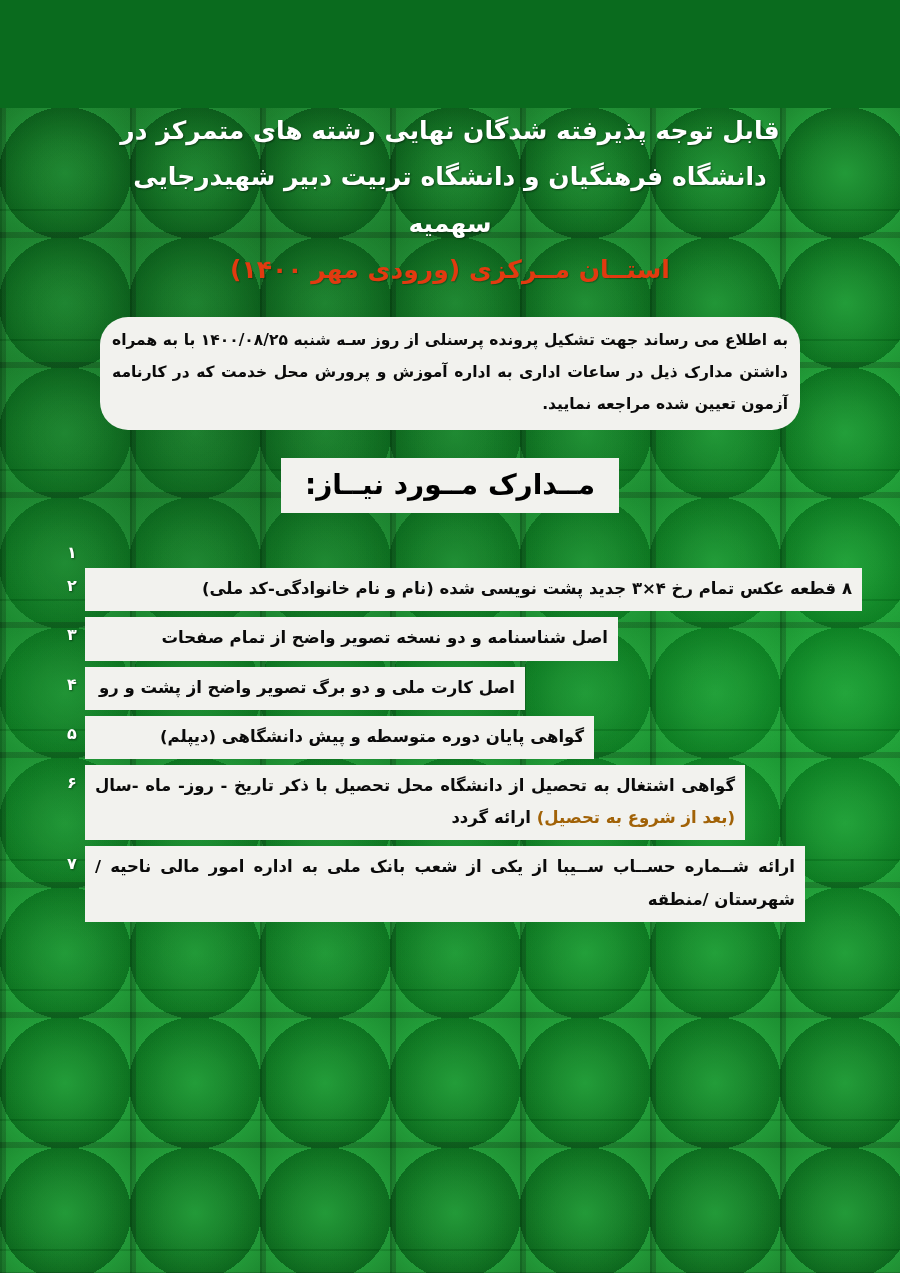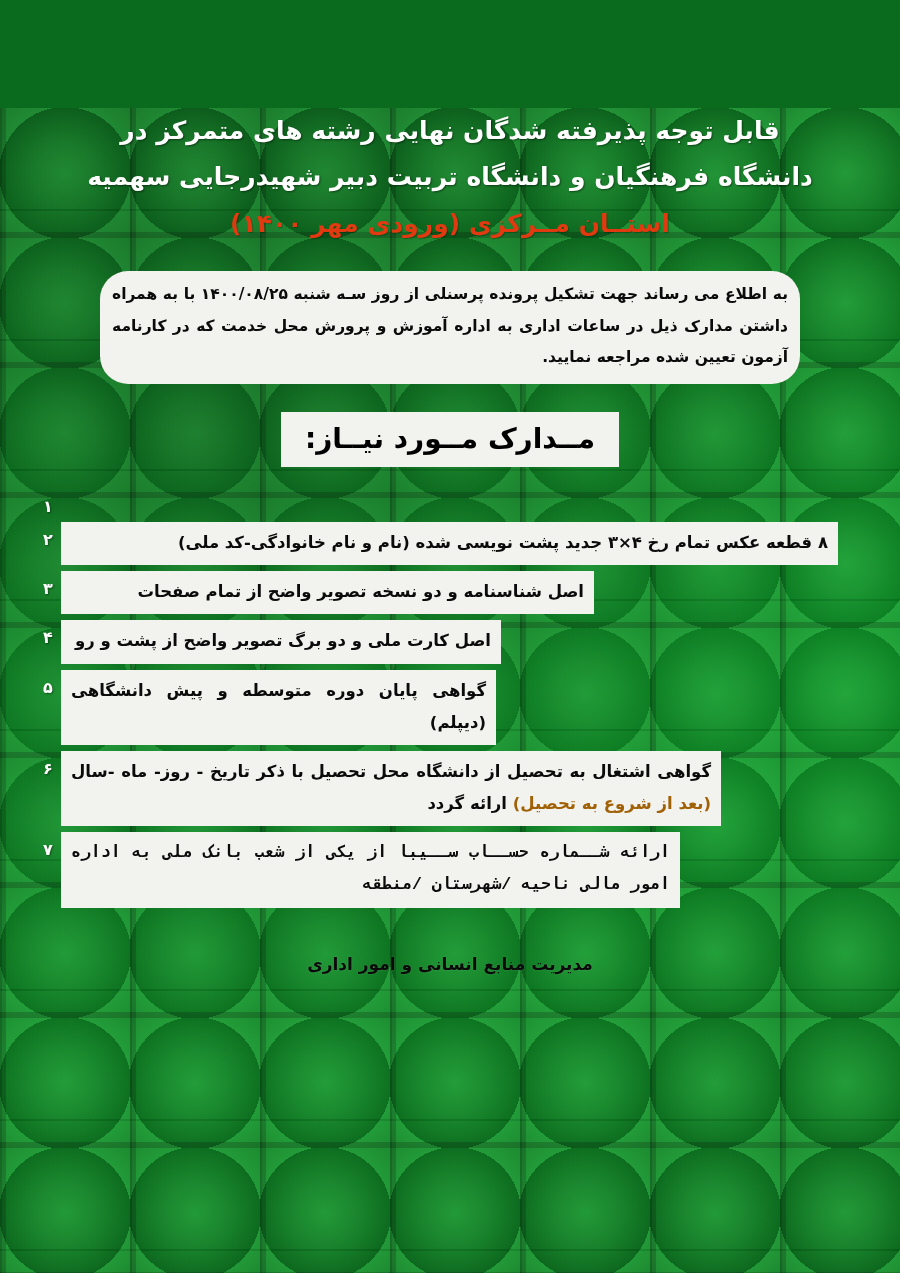--- a/index.html
+++ b/index.html
@@ -35,21 +35,21 @@
     inset: 0;
     pointer-events: none;
     background:
       repeating-linear-gradient(0deg, rgba(0,0,0,0.10) 0px, rgba(0,0,0,0.10) 2px, rgba(255,255,255,0.02) 2px, rgba(255,255,255,0.02) 130px),
       repeating-linear-gradient(90deg, rgba(0,0,0,0.10) 0px, rgba(0,0,0,0.10) 2px, rgba(255,255,255,0.02) 2px, rgba(255,255,255,0.02) 130px);
   }
 
   .content {
     position: relative;
     z-index: 2;
-    padding: 0 39px;
+    padding: 0 63px;
   }
 
   
   .title-block {
     margin-top: 108px;
     text-align: center;
   }
   .title-line {
     color: #ffffff;
     font-weight: bold;
@@ -133,23 +133,23 @@
     font-weight: bold;
     line-height: 1.95;
     padding: 5px 10px 6px;
     text-align: justify;
     box-sizing: border-box;
   }
   .w-narrow  { width: auto; }
   .w-wide    { width: 777px; }
   .w-mid     { width: 533px; }
   .w-mid2    { width: 440px; }
-  .w-mid3    { width: 435px; }
+  .w-mid3    { width: 509px; }
   .w-wide2   { width: 660px; }
-  .w-wide3   { width: 619px; font-family: Liberation Mono, monospace; }
+  .w-wide3   { width: 720px; }
   .highlight-red {
     color: #a16207;
   }
 
   
   .signature {
     margin-top: 46px;
     text-align: center;
     color: #0a0a0a;
     font-size: 17px;
@@ -223,17 +223,16 @@
 
       <li class="req-item">
         <div class="req-row">
           <div class="req-text w-wide3">ارائه شــماره حســاب ســیبا از یکی از شعب بانک ملی به اداره امور مالی ناحیه /شهرستان /منطقه</div>
           <div class="req-num">۷</div>
         </div>
       </li>
 
     </ul>
 
-    <div class="signature">مدیریت منابع انسانی و امور اداری</div>
 
   </div>
 
 </div>
 
 </body></html>

